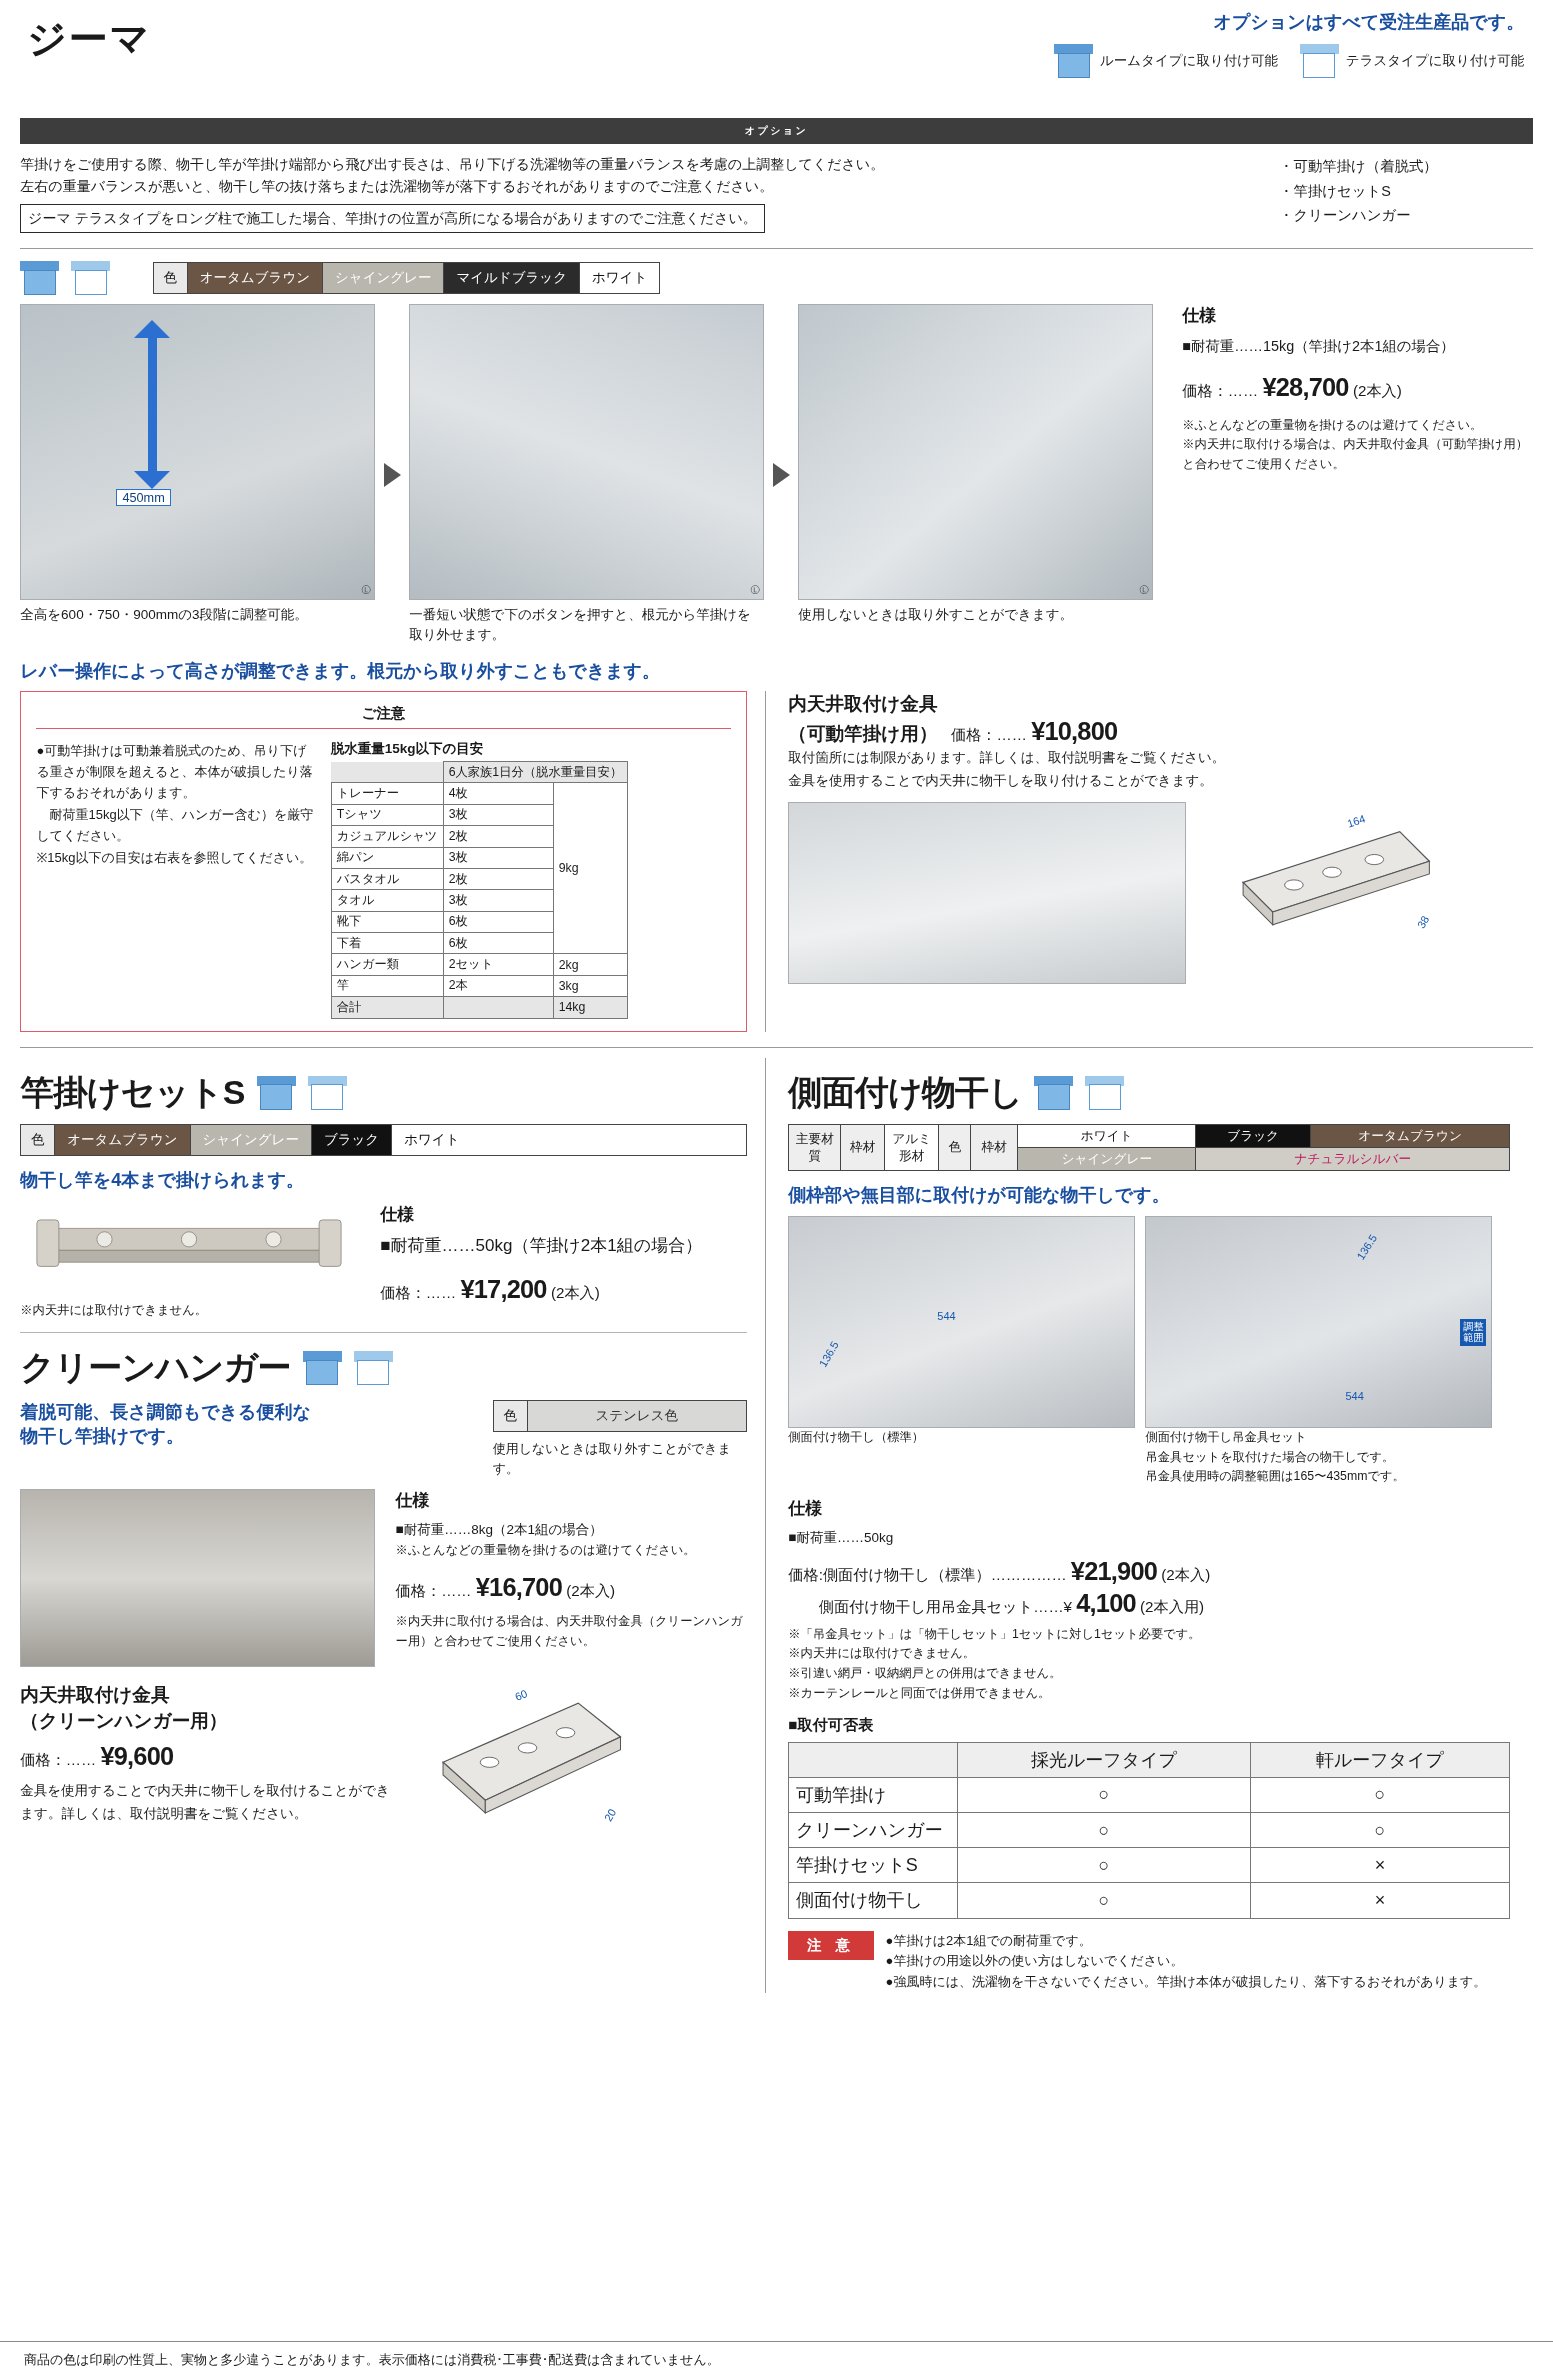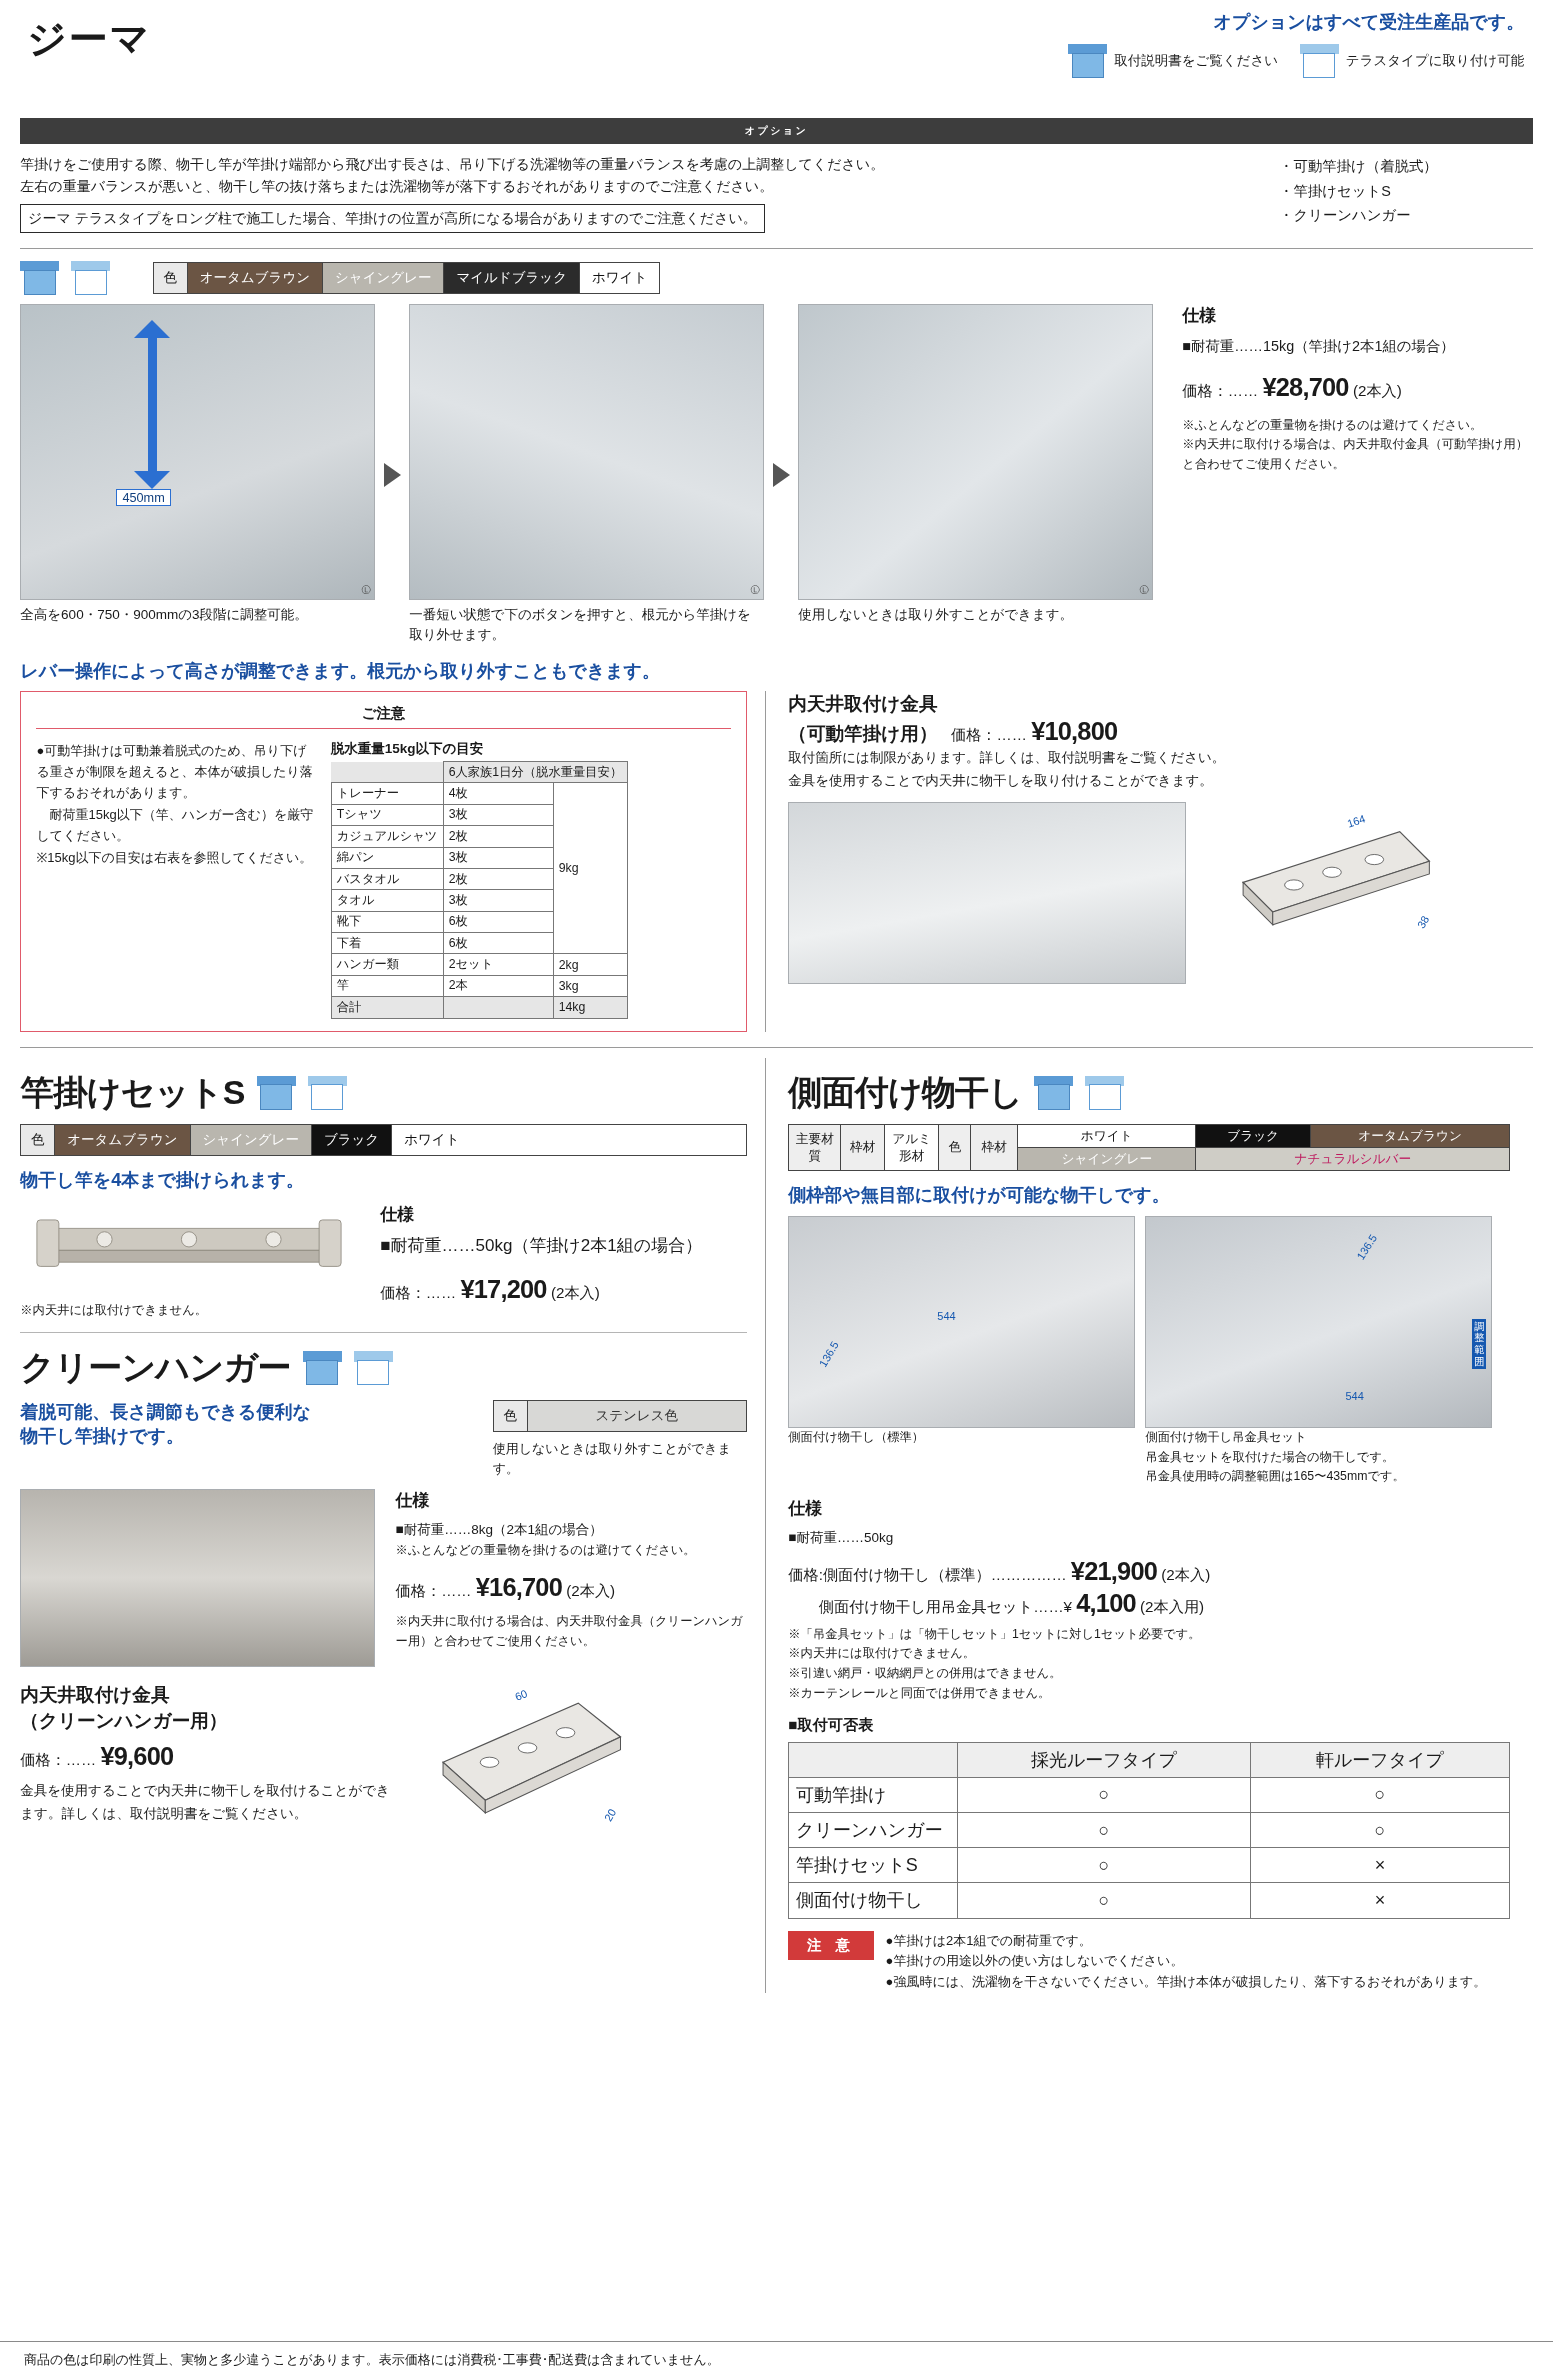--- a/index.html
+++ b/index.html
@@ -105,21 +105,21 @@
 
   <div class="hdr">
     <div class="brand">ジーマ</div>
     <div class="opt-note">オプションはすべて受注生産品です。</div>
     <div class="legend">
       <div class="item">
         <span class="cube">
             <span class="top"></span>
             <span class="body"></span>
           </span>
-        <span>取付説明書をご覧ください</span>
+        <span>ルームタイプに取り付け可能</span>
       </div>
       <div class="item">
         <span class="cube outline">
             <span class="top"></span>
             <span class="body"></span>
           </span>
         <span>テラスタイプに取り付け可能</span>
       </div>
     </div>
   </div>
@@ -458,21 +458,21 @@
           <div class="photo" style="height:212px;background:linear-gradient(160deg,#c8ccd0,#e6e8ea 55%,#b8bcc0);position:relative;">
             <div class="measure" style="left:25.4px;top:131px;transform:rotate(-60deg);">136.5</div>
             <div class="measure" style="left:148px;top:93px;">544</div>
           </div>
           <div class="small">側面付け物干し（標準）</div>
         </div>
         <div style="width:347px;">
           <div class="photo" style="height:212px;background:linear-gradient(160deg,#c3c8cd,#e2e5e8 55%,#b2b7bc);position:relative;">
             <div class="measure" style="left:207px;top:24px;transform:rotate(-58deg);">136.5</div>
             <div class="measure" style="left:199px;top:173px;">544</div>
-            <div style="position:absolute;right:5.1px;top:102px;background:#1558b0;color:#fff;font-size:10.2px;width:14px;text-align:center;line-height:1.15;padding:1.7px 0;">調整範囲</div>
+            <div style="position:absolute;right:5.1px;top:102px;background:#1558b0;color:#fff;font-size:10.2px;width:26px;text-align:center;line-height:1.15;padding:1.7px 0;">調整範囲</div>
           </div>
           <div class="small">側面付け物干し吊金具セット</div>
           <div class="small">吊金具セットを取付けた場合の物干しです。</div>
           <div class="small">吊金具使用時の調整範囲は165〜435mmです。</div>
         </div>
       </div>
 
       <div style="margin-top:10.2px;">
         <div class="spec-h">仕様</div>
         <div class="spec-l" style="font-size:13.5px;">■耐荷重……50kg</div>

